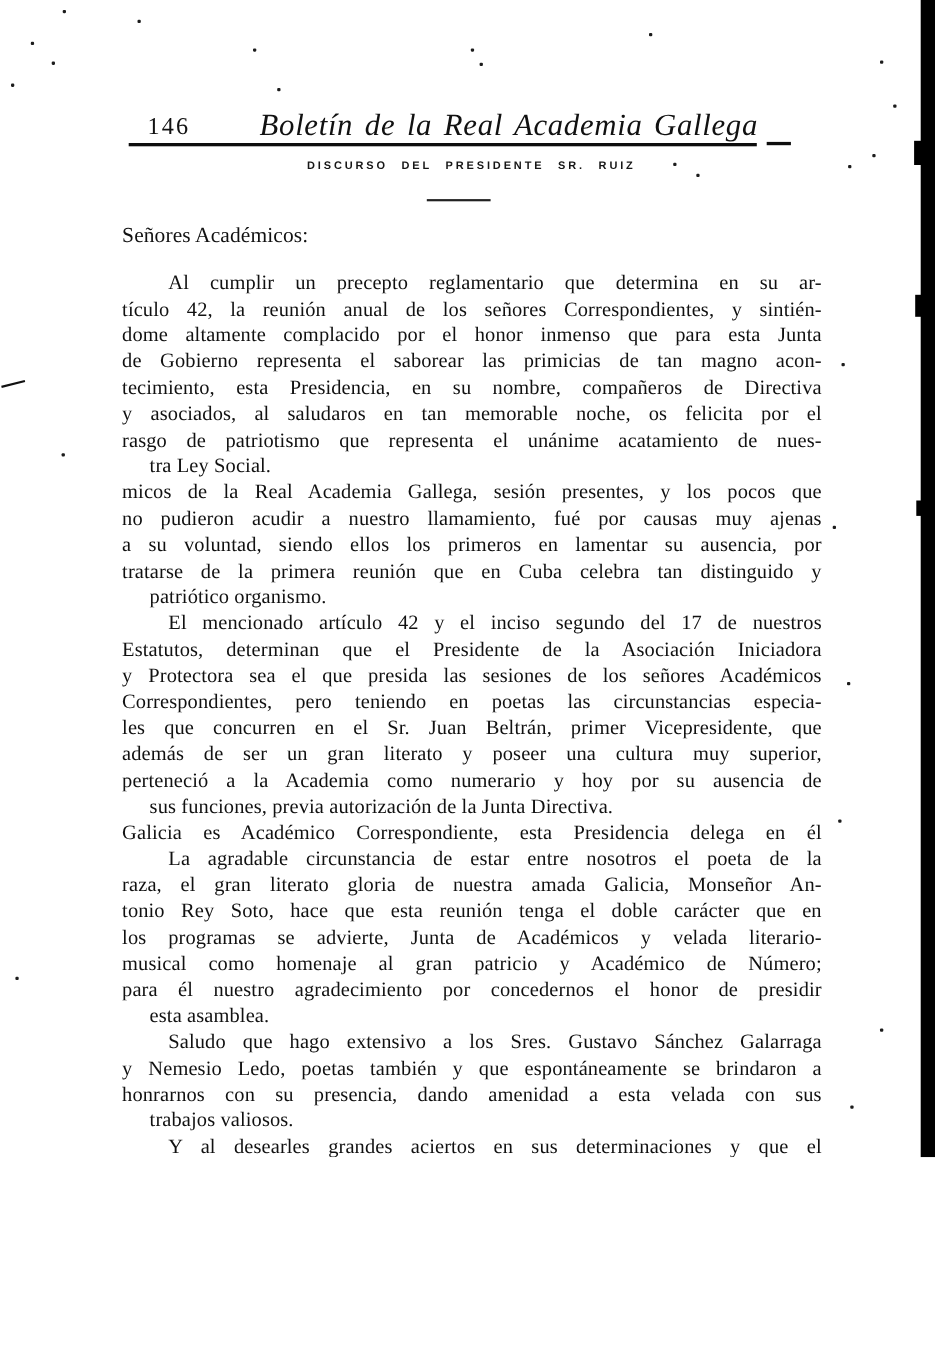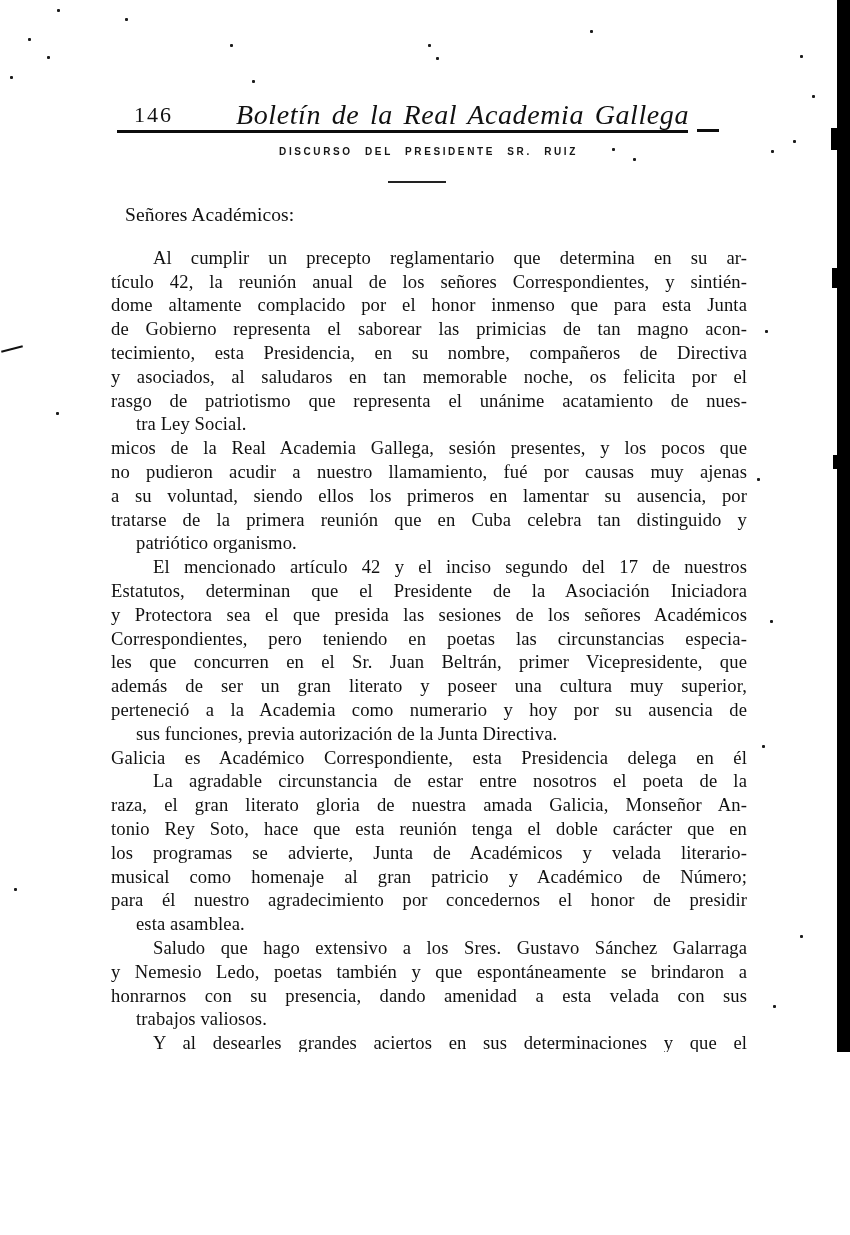--- a/index.html
+++ b/index.html
@@ -18,21 +18,21 @@
   .heading{
     position:absolute;left:110px;top:146px;width:637px;text-align:center;
     font-family:"Liberation Sans","DejaVu Sans",sans-serif;font-weight:bold;
     font-size:10px;letter-spacing:2.6px;word-spacing:7px;color:#161616;
   }
   .heading-rule{position:absolute;left:388px;top:181px;width:58px;height:2px;background:#222;}
   .bodyblock{
     position:absolute;left:111px;top:203px;width:636px;
     font-size:18.6px;line-height:23.8px;letter-spacing:0.1px;
   }
-  .salutation{font-size:19.5px;margin-bottom:19px;margin-left:14px;}
+  .salutation{font-size:19.5px;margin-bottom:19px;}
   .para .line{text-align:justify;text-align-last:justify;white-space:normal;}
   .para .line.first{text-indent:42px;}
   .para .line.last{text-align-last:left;margin-left:25px;}
   
   .edgebar{position:absolute;top:0;right:0;width:13px;height:1235px;background:#000;}
   .edgebump{position:absolute;right:0;background:#000;}
   .bump1{top:128px;height:22px;width:19px;}
   .bump2{top:268px;height:20px;width:18px;}
   .bump3{top:1113px;height:28px;width:20px;}
   .bump4{top:455px;height:14px;width:17px;}

